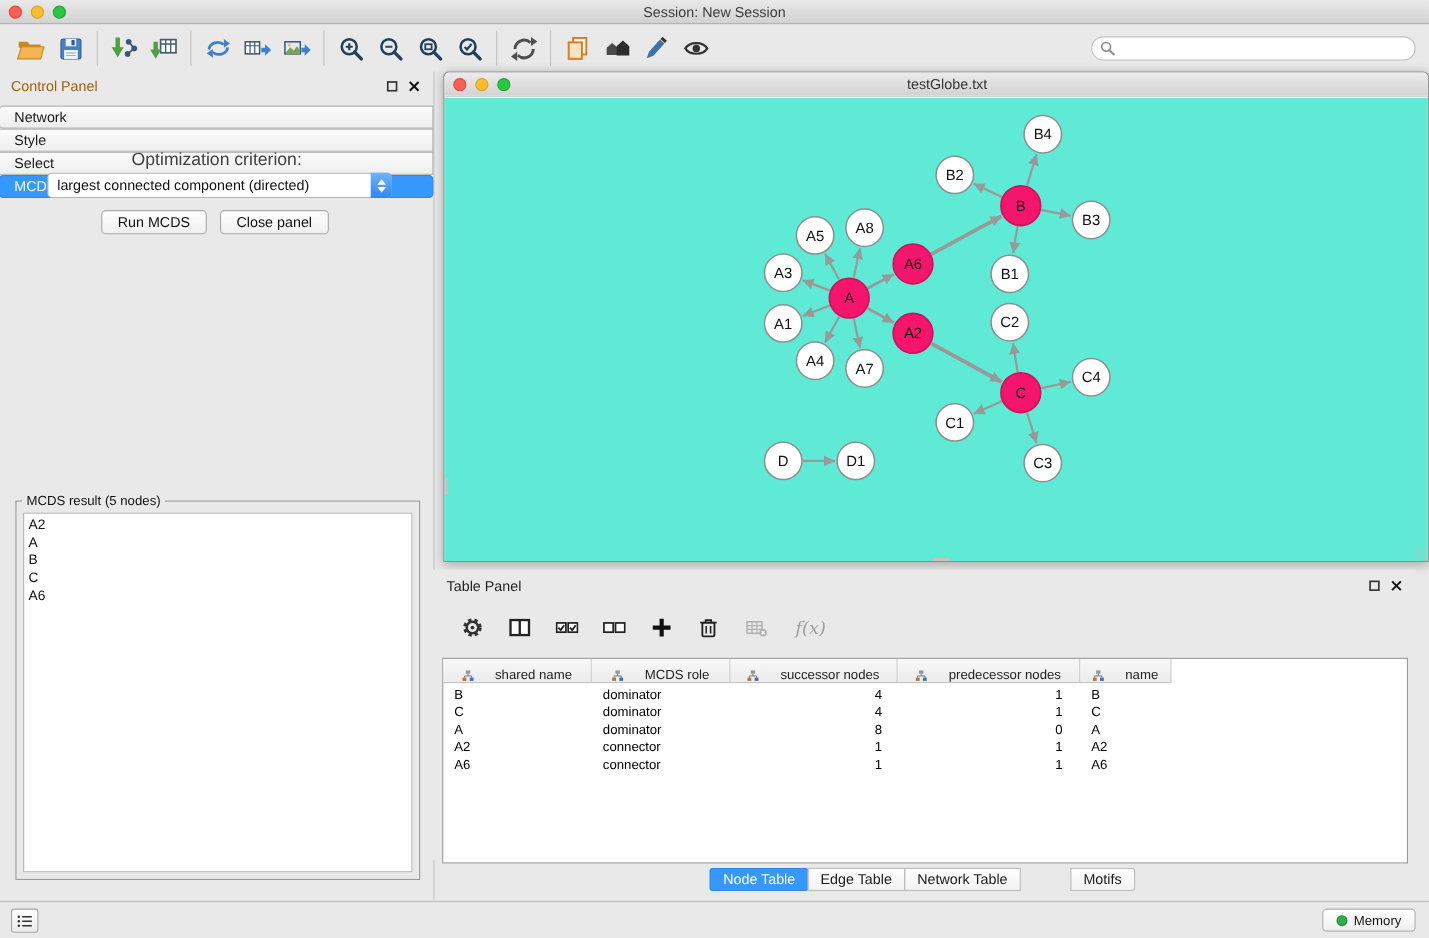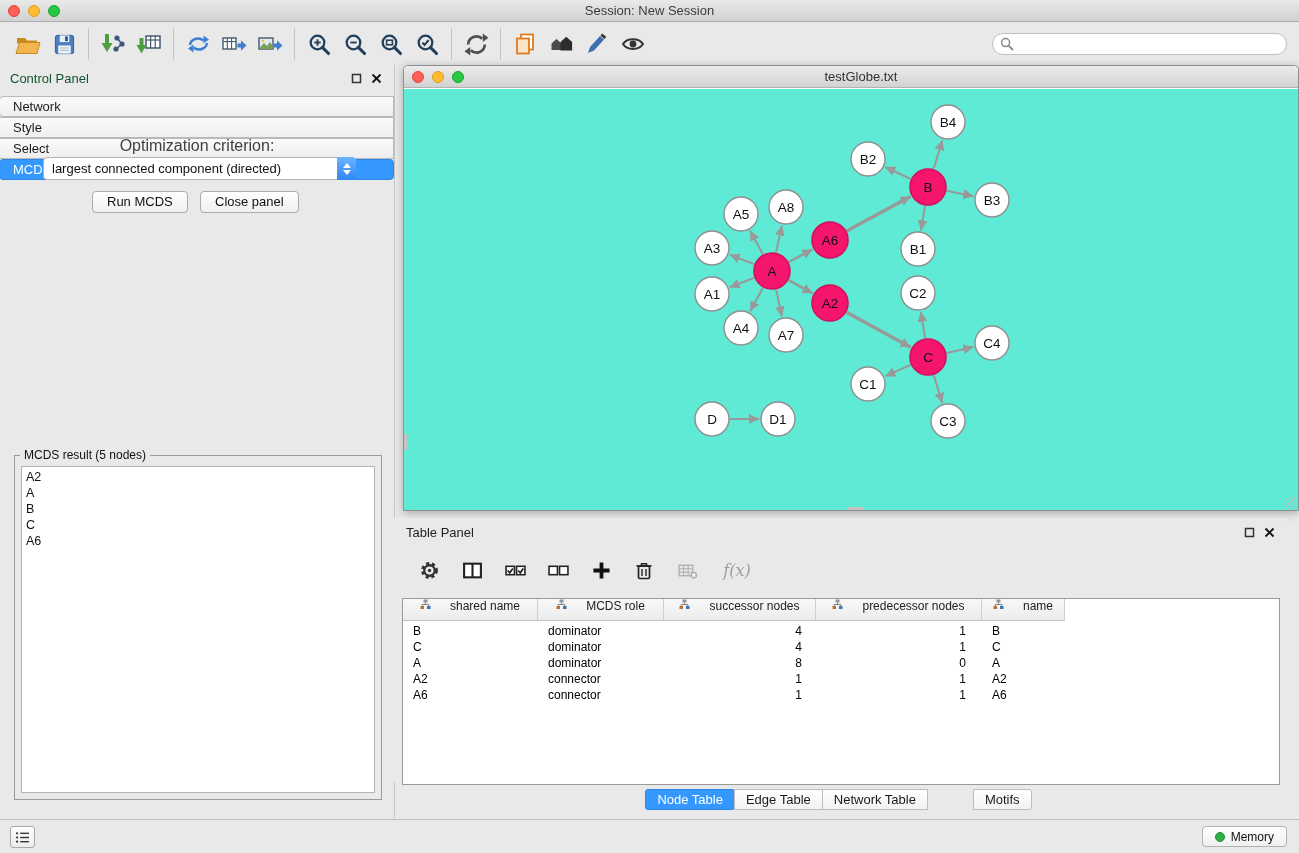--- a/index.html
+++ b/index.html
@@ -22,21 +22,21 @@
   .tb-btn { width:36px; height:34px; display:flex; align-items:center; justify-content:center; cursor:default; }
   .tb-sep { width:1px; height:32px; background:#c3c3c3; margin:0 6px; }
   .search-wrap { margin-left:auto; position:relative; margin-right:2px; }
   .search-wrap input { width:295px; height:22px; border:1px solid #c0c0c0; border-radius:12px;
     background:#fff; padding:0 8px 0 26px; font-size:12px; outline:none; font-family:"Liberation Sans",sans-serif; }
   .search-ico { position:absolute; left:8px; top:4px; }
 
   
   .control-panel { position:absolute; left:0; top:65px; width:395px; height:753px;
     background:#e9e9e9; border-right:1px solid #c6c6c6; }
-  .panel-title { position:absolute; left:10px; top:6px; font-size:13px; color:#14532d; }
+  .panel-title { position:absolute; left:10px; top:6px; font-size:13px; color:#a16207; }
   .win-ctrl { position:absolute; top:7px; width:12px; height:12px; display:flex; align-items:center; justify-content:center; }
   .cp-tabs { position:absolute; left:0; right:0; top:31px; display:flex; justify-content:center;flex-direction:column; }
   .cp-tab { font-size:13px; color:#1a1a1a; background:linear-gradient(#fbfbfb,#eeeeee);
     border:1px solid #b9b9b9; padding:2px 13px; margin-left:-1px; height:21px; line-height:16px; }
   .cp-tab:first-child { border-radius:4px 0 0 4px; }
   .cp-tab:last-child { border-radius:0 4px 4px 0; }
   .cp-tab.active { background:#3598fe; color:#fff; border-color:#2f87e5; border-radius:4px; }
   .opt-label { position:absolute; left:0; right:0; top:72px; text-align:center; font-size:16px; color:#404040; }
   .criterion { position:absolute; left:43px; top:92px; width:313px; height:23px; background:#fff;
     border:1px solid #b2b2b2; border-radius:4px; font-size:13px; line-height:21px; padding-left:8px; color:#111; }
@@ -74,21 +74,21 @@
   .table-panel { position:absolute; left:391px; top:518px; width:896px; height:264px; background:#e9e9e9; }
   .tp-title { position:absolute; left:15px; top:7px; font-size:13px; color:#1f1f1f; }
   .tp-toolbar { position:absolute; left:11px; top:33px; height:38px; display:flex; align-items:center;
     gap:19px; padding-left:15px; }
   .tp-tool { display:flex; align-items:center; justify-content:center; width:24px; height:24px; }
   .fx-label { font-size:16px; font-style:italic; font-family:"DejaVu Serif", serif; color:#9e9e9e; }
   .table-box { position:absolute; left:11px; top:80px; width:878px; height:187px; background:#fff;
     border:1px solid #9a9a9a; overflow:hidden; }
   .thead { display:flex; height:22px; width:662px; background:linear-gradient(#f8f8f8,#ececec);
     border-bottom:1px solid #c4c4c4; }
-  .th { display:flex; align-items:flex-start; justify-content:center; gap:19px;
+  .th { display:flex; align-items:flex-end; justify-content:center; gap:19px;
     border-right:1px solid #cfcfcf; font-size:12px; color:#222; }
   .w0 { width:135px; } .w1 { width:126px; } .w2 { width:152px; } .w3 { width:166px; } .w4 { width:83px; }
   .tbody { padding-top:2px; }
   .trow { display:flex; height:16px; align-items:center; font-size:12px; color:#000; }
   .tcell { overflow:hidden; white-space:nowrap; }
   .c0 { width:135px; padding-left:10px; }
   .c1 { width:126px; padding-left:10px; }
   .c2 { width:152px; text-align:right; padding-right:14px; }
   .c3 { width:166px; text-align:right; padding-right:16px; }
   .c4 { width:83px;  padding-left:10px; }

